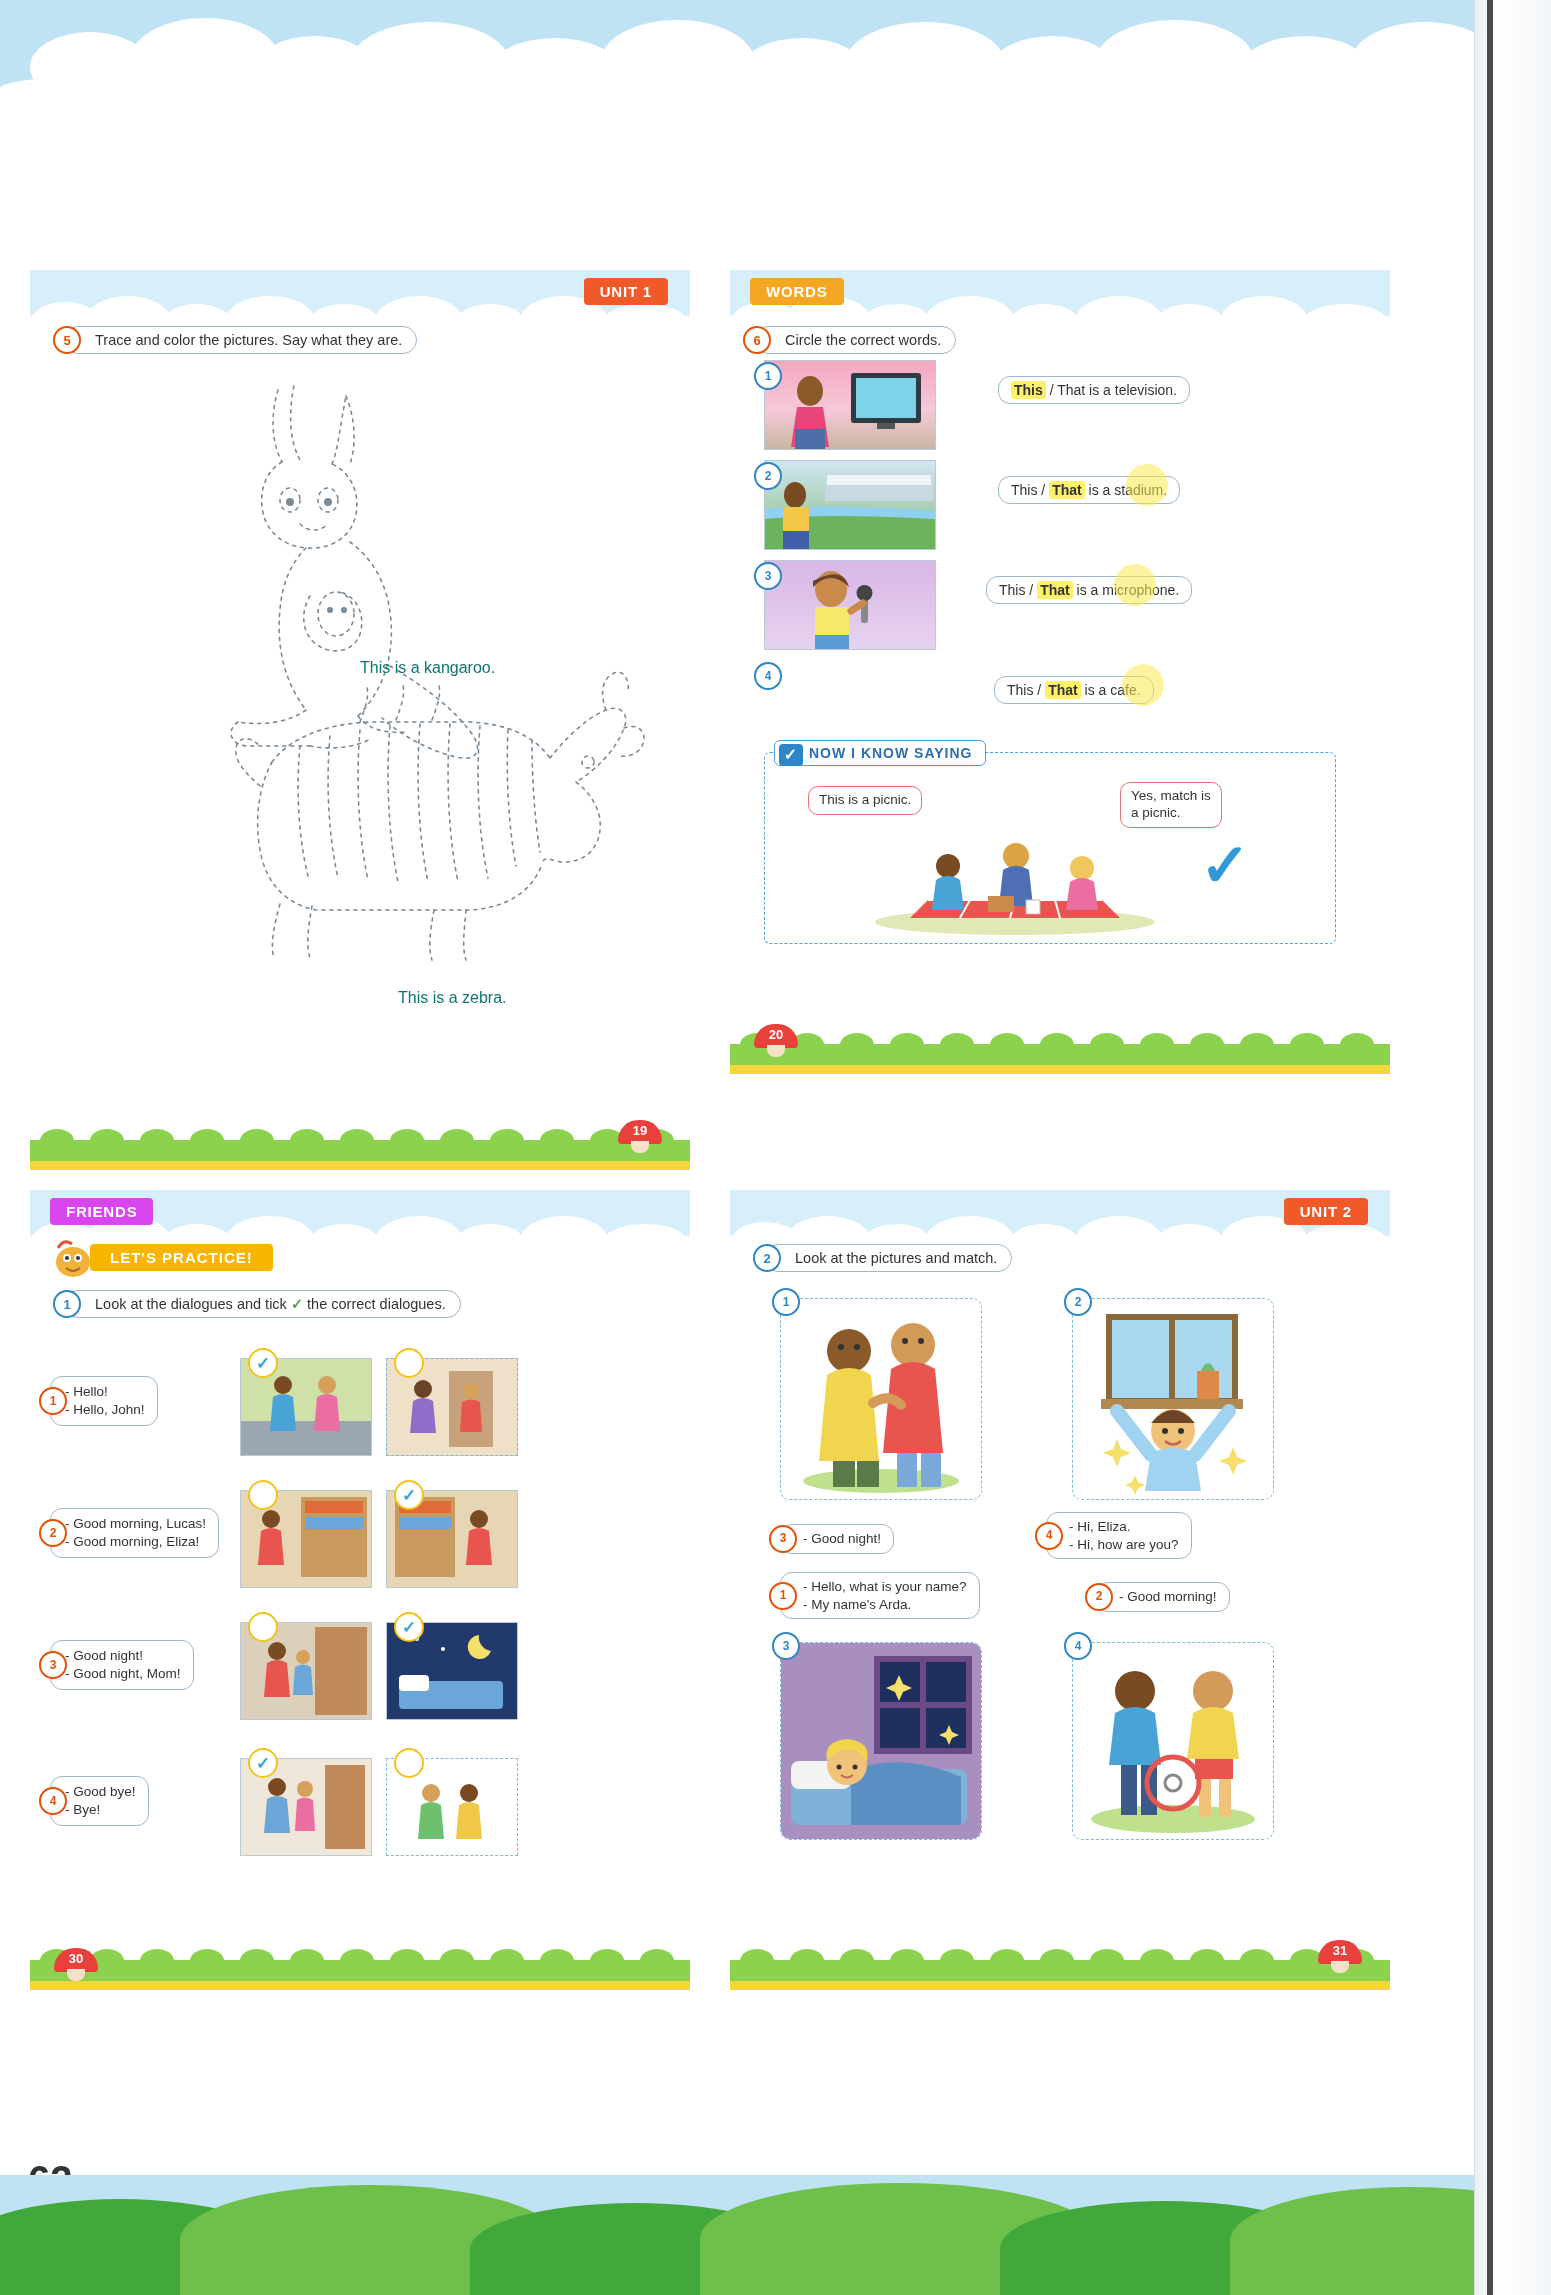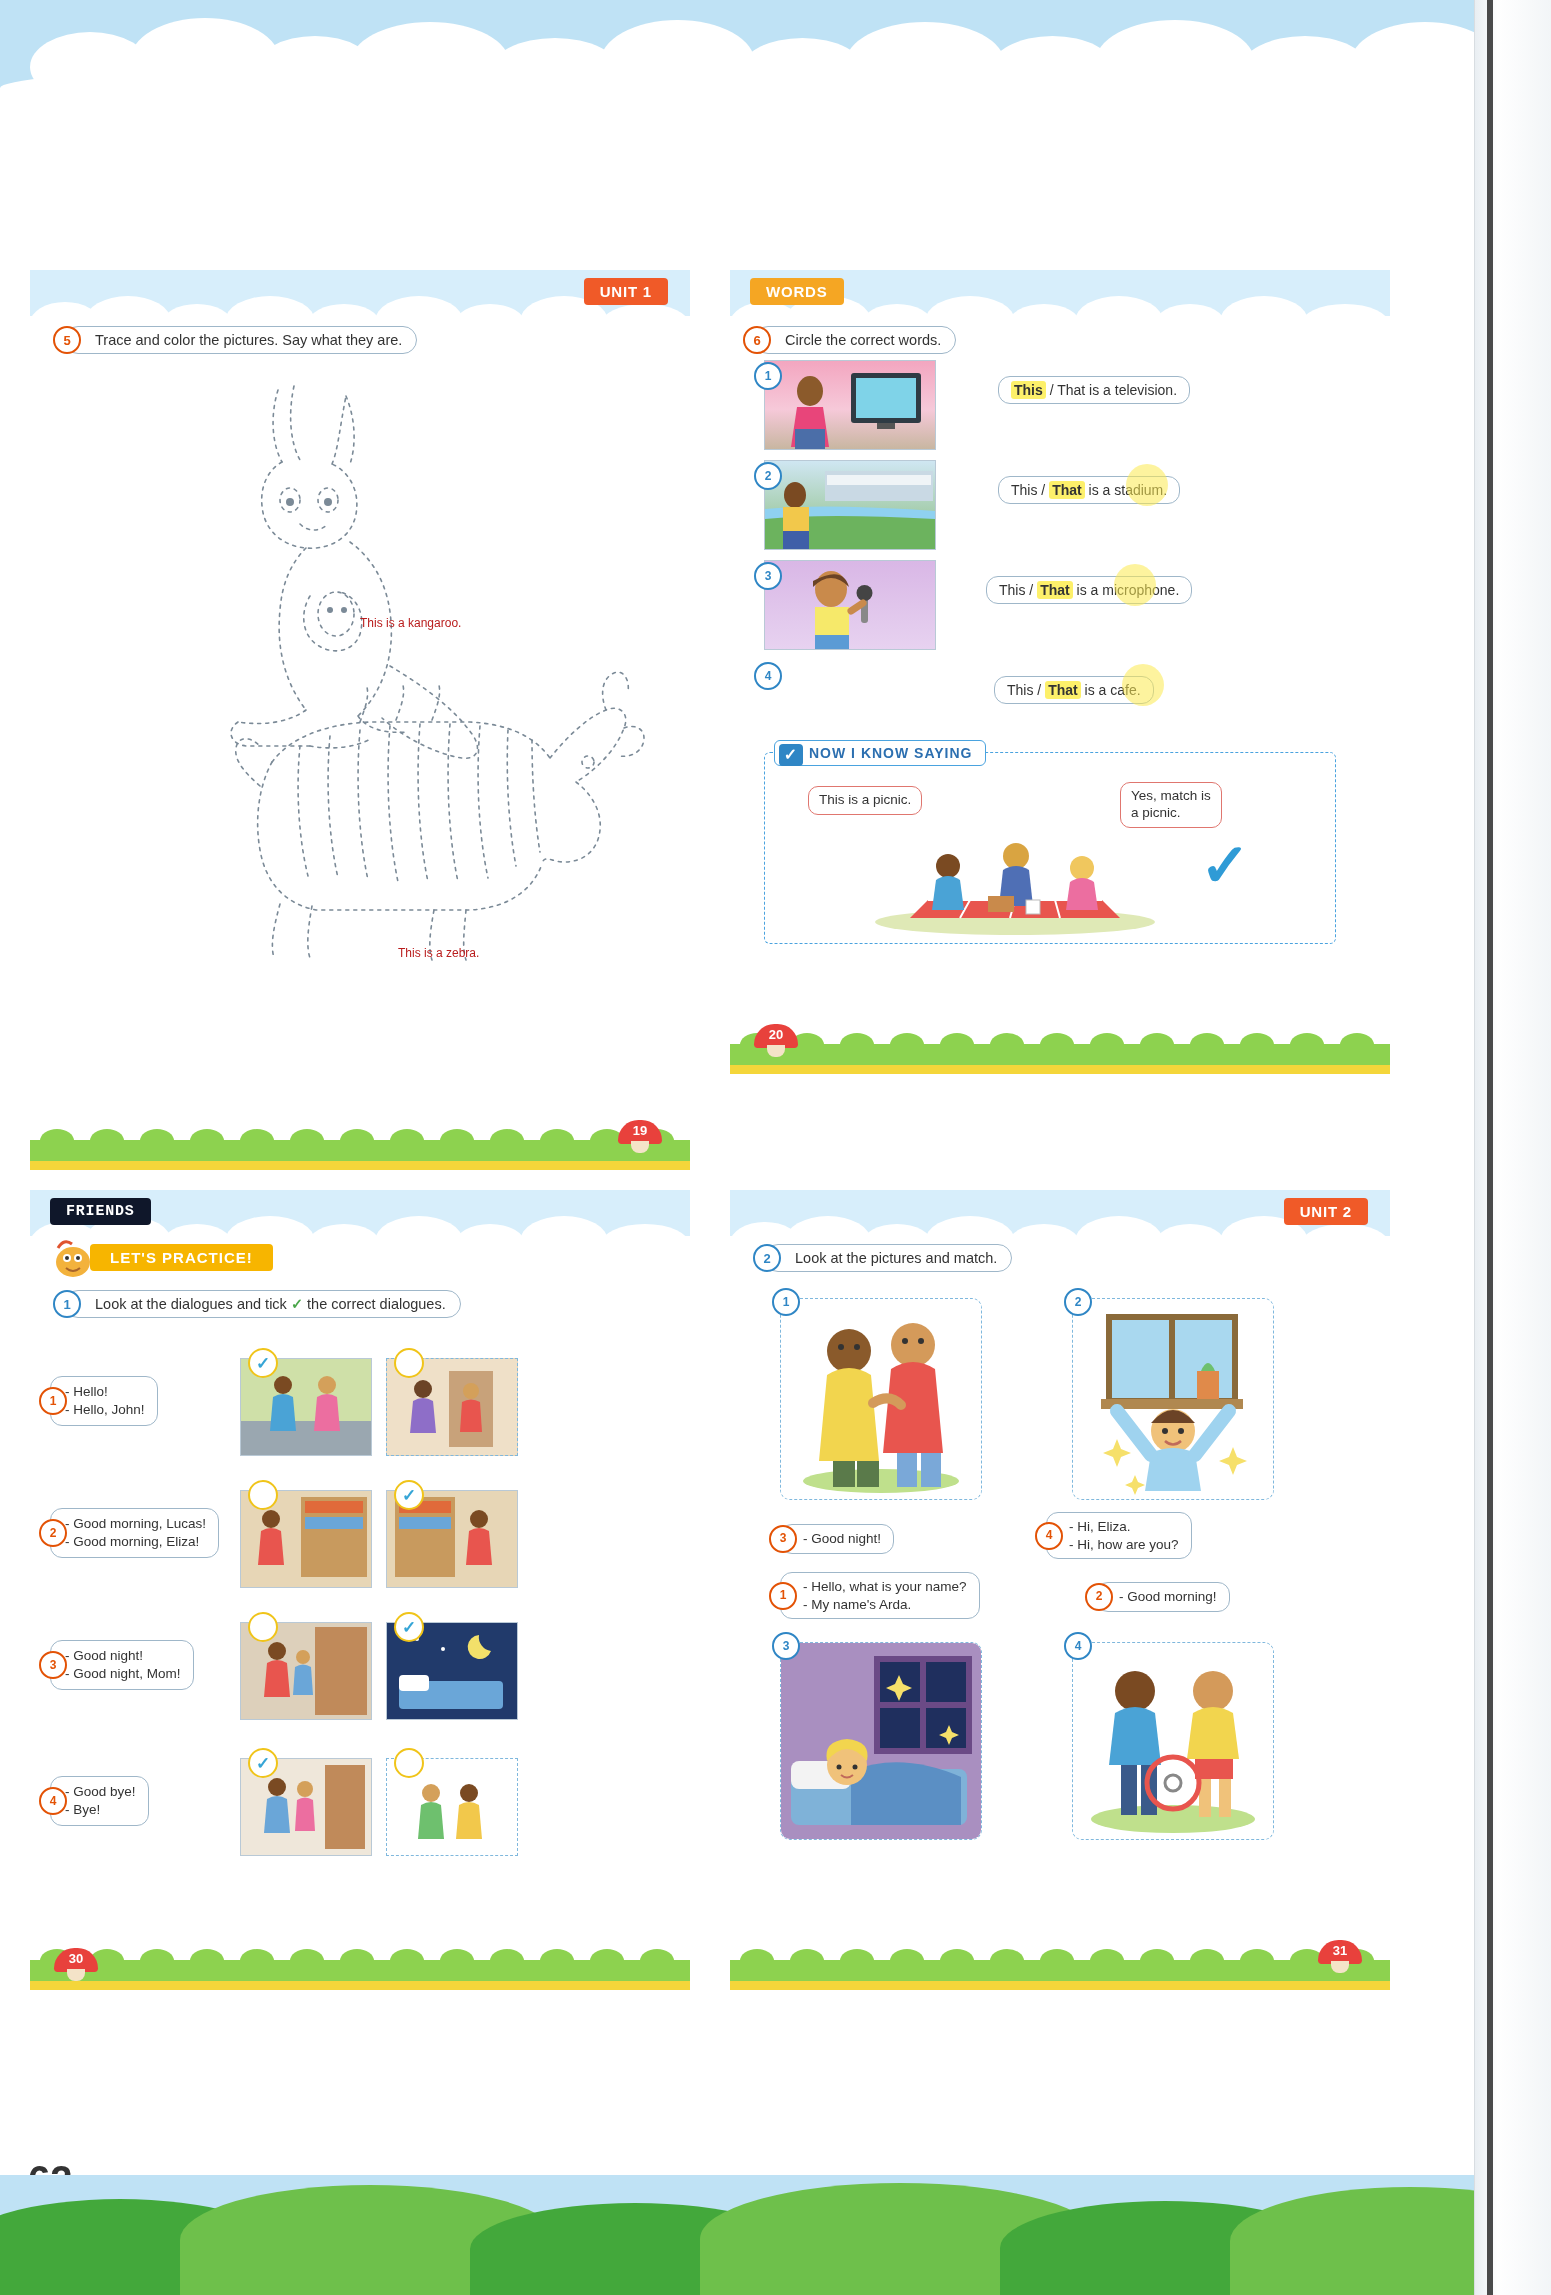--- a/index.html
+++ b/index.html
@@ -74,21 +74,21 @@
   .panel-body{position:absolute;left:0;top:46px;right:0;bottom:30px;background:#fff;}
 
   
   .unit-tag{
     position:absolute;top:8px;
     background:#f05a28;color:#fff;font-weight:bold;font-size:15px;
     letter-spacing:.8px;padding:5px 16px;border-radius:4px;
   }
   .unit-tag.left{left:20px;}
   .unit-tag.right{right:22px;}
-  .unit-tag.yellow{background:#0f172a;color:#ffffff;font-family:Liberation Mono, monospace;}
+  .unit-tag.yellow{background:#d946ef;color:#ffffff;}
   .unit-tag.words{background:#f5a623;}
 
   
   .instr{
     position:absolute;
     border:1px solid #9fb7c9;border-radius:14px;background:#fff;
     padding:5px 14px 5px 30px;font-size:14.5px;color:#333;white-space:nowrap;
   }
   .num-badge{
     position:absolute;left:-12px;top:50%;transform:translateY(-50%);
@@ -116,21 +116,21 @@
     background:#e8413c;border-radius:22px 22px 4px 4px;
   }
   .mushroom .numtxt{
     position:absolute;left:0;top:3px;width:44px;text-align:center;
     color:#fff;font-weight:bold;font-size:13px;
   }
   .mushroom .stem{
     position:absolute;left:13px;top:21px;width:18px;height:12px;background:#f4e3c8;border-radius:0 0 8px 8px;
   }
   .trace-label{
-    position:absolute;color:#b91c1c;font-size:12px;
+    position:absolute;color:#0f766e;font-size:16px;margin-top:43px;
   }
   .dashed-animal{
     position:absolute;
   }
 
   
   .photo{
     position:absolute;border:1px solid #b9c9d6;overflow:hidden;
   }
   .sentence{

